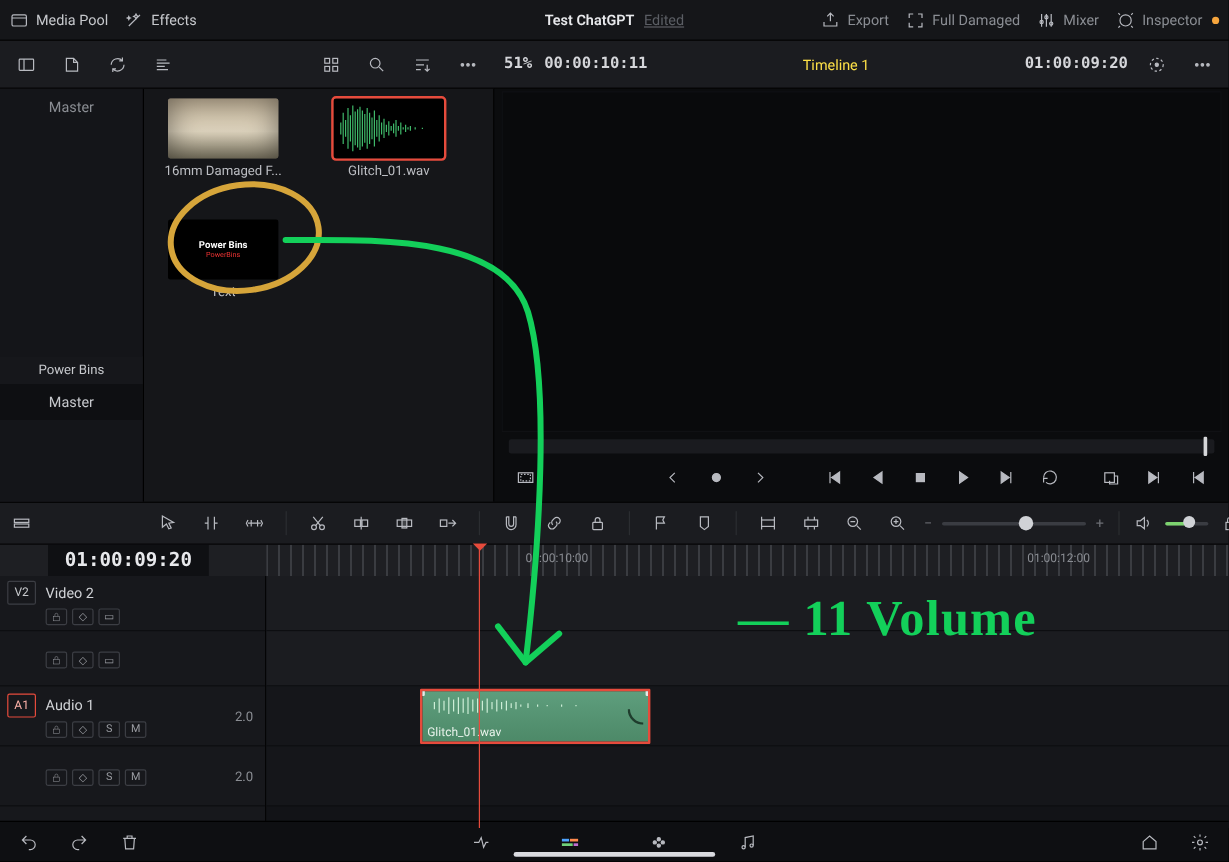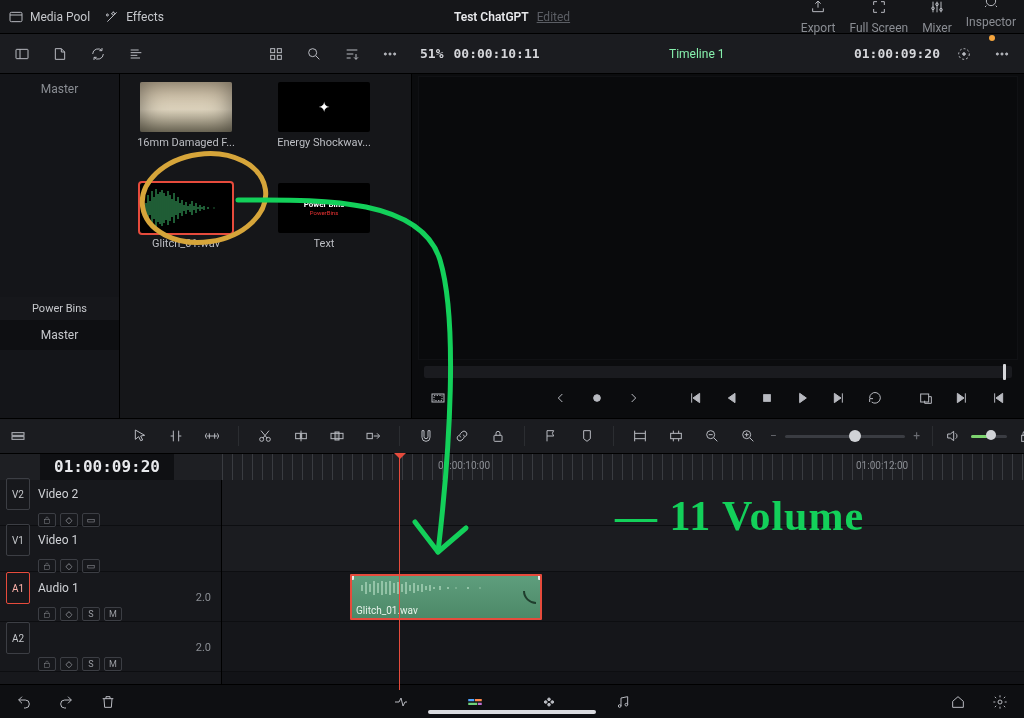--- a/index.html
+++ b/index.html
@@ -13,21 +13,21 @@
   body{margin:0;background:#000;color:var(--text);width:1024px;height:718px;overflow:hidden;position:relative;font-size:12px;}
   svg.icon{width:16px;height:16px;stroke:#b8bac0;stroke-width:1.5;fill:none;vertical-align:middle;}
   .btn-icon{display:inline-flex;align-items:center;justify-content:center;width:28px;height:28px;border-radius:3px;cursor:pointer;}
   
   .topbar{height:34px;background:var(--bg1);border-bottom:1px solid #000;display:flex;align-items:center;padding:0 8px;gap:14px;}
   .topbar .media-pool,.topbar .effects{display:flex;align-items:center;gap:6px;color:var(--text);cursor:pointer;}
   .topbar .title-cluster{position:absolute;left:50%;transform:translateX(-50%);display:flex;align-items:center;gap:8px;}
   .topbar .title{font-weight:600;color:#e8e9ec;}
   .topbar .edited{color:var(--text-faint);text-decoration:underline;}
   .topbar .right{margin-left:auto;display:flex;align-items:center;gap:14px;}
-  .topbar .right .item{display:flex;align-items:center;gap:6px;color:var(--text-dim);cursor:pointer;flex-direction:column;}
+  .topbar .right .item{display:flex;align-items:center;gap:6px;color:var(--text-dim);cursor:pointer;}
   .orange-dot{width:6px;height:6px;background:#f6a53d;border-radius:50%;margin-left:2px;}
   
   .secondbar{height:40px;background:var(--bg2);border-bottom:1px solid #000;display:flex;align-items:center;}
   .secondbar .left{width:412px;display:flex;align-items:center;gap:10px;padding:0 8px;}
   .secondbar .spacer{flex:1;}
   .secondbar .right{flex:1;display:flex;align-items:center;justify-content:space-between;padding:0 8px;gap:10px;}
   .tc{font:600 13px/1 ui-monospace,Menlo,Consolas,monospace;color:#d5d6da;}
   
   .main{display:flex;height:344px;}
   .pool{width:412px;background:var(--bg1);border-right:1px solid #000;display:flex;}
@@ -79,21 +79,21 @@
   .tc-box{position:absolute;left:40px;top:0;height:26px;display:flex;align-items:center;background:#0f1013;padding:0 14px;font:700 16px/1 ui-monospace,Menlo,Consolas,monospace;color:#e8e9ec;}
   .playhead{position:absolute;left:399px;top:0;bottom:0;width:1px;background:var(--accent);z-index:5;pointer-events:none;}
   .playhead::before{content:"";position:absolute;top:-1px;left:50%;transform:translateX(-50%);border:6px solid transparent;border-top-color:var(--accent);}
   
   .tracks{display:flex;height:210px;}
   .track-headers{width:222px;background:#17181c;border-right:1px solid #000;}
   .track-header{border-bottom:1px solid #0d0e11;position:relative;display:flex;flex-direction:column;justify-content:center;padding:4px 6px;}
   .th-v{height:46px;}
   .th-a{height:50px;}
   .th-top{display:flex;align-items:center;gap:8px;}
-  .index-chip{width:24px;height:32px;border:1px solid #3c3e44;border-radius:2px;color:#c6c8cc;font-size:10px;display:flex;align-items:center;justify-content:center;}
+  .index-chip{width:24px;height:20px;border:1px solid #3c3e44;border-radius:2px;color:#c6c8cc;font-size:10px;display:flex;align-items:center;justify-content:center;}
   .index-chip.active{border-color:var(--accent);color:#ffb3aa;}
   .th-name{font-size:12px;color:#d0d2d6;}
   .th-controls{display:flex;gap:4px;align-items:center;margin-top:3px;padding-left:32px;}
   .mini{width:18px;height:14px;border:1px solid #3c3e44;border-radius:2px;display:flex;align-items:center;justify-content:center;font-size:9px;color:#9a9ca2;cursor:pointer;}
   .mini.lock svg{width:10px;height:10px;}
   .gain{position:absolute;right:10px;top:50%;transform:translateY(-50%);color:#8a8d93;font-size:11px;}
   .track-lanes{flex:1;position:relative;background:#121317;}
   .lane{position:absolute;left:0;right:0;border-bottom:1px solid #0d0e11;}
   .lane.v2{top:0;height:46px;background:#1b1c20;}
   .lane.v1{top:46px;height:46px;background:#1b1c20;}
@@ -141,21 +141,21 @@
     <div class="item">
       <svg class="icon" viewBox="0 0 24 24">
           <path d="M12 3v10M8 7l4-4 4 4M4 14v5h16v-5"></path>
         </svg>
       <span>Export</span>
     </div>
     <div class="item">
       <svg class="icon" viewBox="0 0 24 24">
           <path d="M4 9V4h5M20 9V4h-5M4 15v5h5M20 15v5h-5"></path>
         </svg>
-      <span>Full Screen</span>
+      <span>Full Damaged</span>
     </div>
     <div class="item">
       <svg class="icon" viewBox="0 0 24 24">
           <path d="M6 4v16M12 4v16M18 4v16"></path>
           <circle cx="6" cy="14" r="2"></circle>
           <circle cx="12" cy="8" r="2"></circle>
           <circle cx="18" cy="16" r="2"></circle>
         </svg>
       <span>Mixer</span>
     </div>
@@ -216,21 +216,21 @@
         <svg class="icon" viewBox="0 0 24 24">
           <circle cx="5" cy="12" r="1.6" fill="#b8bac0"></circle>
           <circle cx="12" cy="12" r="1.6" fill="#b8bac0"></circle>
           <circle cx="19" cy="12" r="1.6" fill="#b8bac0"></circle>
         </svg>
       </span>
   </div>
   <div class="right">
     <span class="tc">51%</span>
     <span class="tc">00:00:10:11</span>
-    <span style="flex:1;text-align:center;color:#86efac;">Timeline 1</span>
+    <span style="flex:1;text-align:center;color:#fde047;">Timeline 1</span>
     <span class="tc">01:00:09:20</span>
     <span class="btn-icon">
         <svg class="icon" viewBox="0 0 24 24">
           <circle cx="12" cy="12" r="8" stroke-dasharray="3 3"></circle>
           <circle cx="12" cy="12" r="2" fill="#b8bac0"></circle>
         </svg>
       </span>
     <span class="btn-icon">
         <svg class="icon" viewBox="0 0 24 24">
           <circle cx="5" cy="12" r="1.6" fill="#b8bac0"></circle>
@@ -248,24 +248,20 @@
       <div class="section">
         <div class="section-title">Power Bins</div>
         <div class="section-item">Master</div>
       </div>
       <div style="height:68px;"></div>
     </div>
     <div class="pool-grid">
       <div class="thumb">
         <div class="img damaged"></div>
         <div class="label">16mm Damaged F...</div>
-      </div>
-      <div class="thumb">
-        <div class="img shock"></div>
-        <div class="label">Energy Shockwav...</div>
       </div>
       <div class="thumb sel">
         <div class="img wave">
           <svg viewBox="0 0 92 50" width="92" height="50">
             <g stroke="#3fb96a" stroke-width="1">
               <line x1="4" y1="25" x2="4" y2="25"></line>
                 <line x1="6" y1="20" x2="6" y2="30"></line>
                 <line x1="8" y1="12" x2="8" y2="38"></line>
               <line x1="10" y1="18" x2="10" y2="32"></line>
                 <line x1="12" y1="8" x2="12" y2="42"></line>
@@ -542,24 +538,20 @@
               <svg viewBox="0 0 24 24" stroke="#9a9ca2" fill="none">
                 <rect x="6" y="11" width="12" height="9"></rect>
                 <path d="M9 11V8a3 3 0 0 1 6 0v3"></path>
               </svg>
             </span>
           <span class="mini">◇</span>
           <span class="mini">▭</span>
         </div>
       </div>
       <div class="track-header th-v">
-        <div class="th-top">
-            <span class="index-chip">V1</span>
-            <span class="th-name">Video 1</span>
-          </div>
         <div class="th-controls">
           <span class="mini lock">
               <svg viewBox="0 0 24 24" stroke="#9a9ca2" fill="none">
                 <rect x="6" y="11" width="12" height="9"></rect>
                 <path d="M9 11V8a3 3 0 0 1 6 0v3"></path>
               </svg>
             </span>
           <span class="mini">◇</span>
           <span class="mini">▭</span>
         </div>
@@ -576,24 +568,20 @@
                 <path d="M9 11V8a3 3 0 0 1 6 0v3"></path>
               </svg>
             </span>
           <span class="mini">◇</span>
           <span class="mini">S</span>
           <span class="mini">M</span>
         </div>
         <span class="gain">2.0</span>
       </div>
       <div class="track-header th-a">
-        <div class="th-top">
-            <span class="index-chip">A2</span>
-            <span class="th-name"></span>
-          </div>
         <div class="th-controls">
           <span class="mini lock">
               <svg viewBox="0 0 24 24" stroke="#9a9ca2" fill="none">
                 <rect x="6" y="11" width="12" height="9"></rect>
                 <path d="M9 11V8a3 3 0 0 1 6 0v3"></path>
               </svg>
             </span>
           <span class="mini">◇</span>
           <span class="mini">S</span>
           <span class="mini">M</span>

